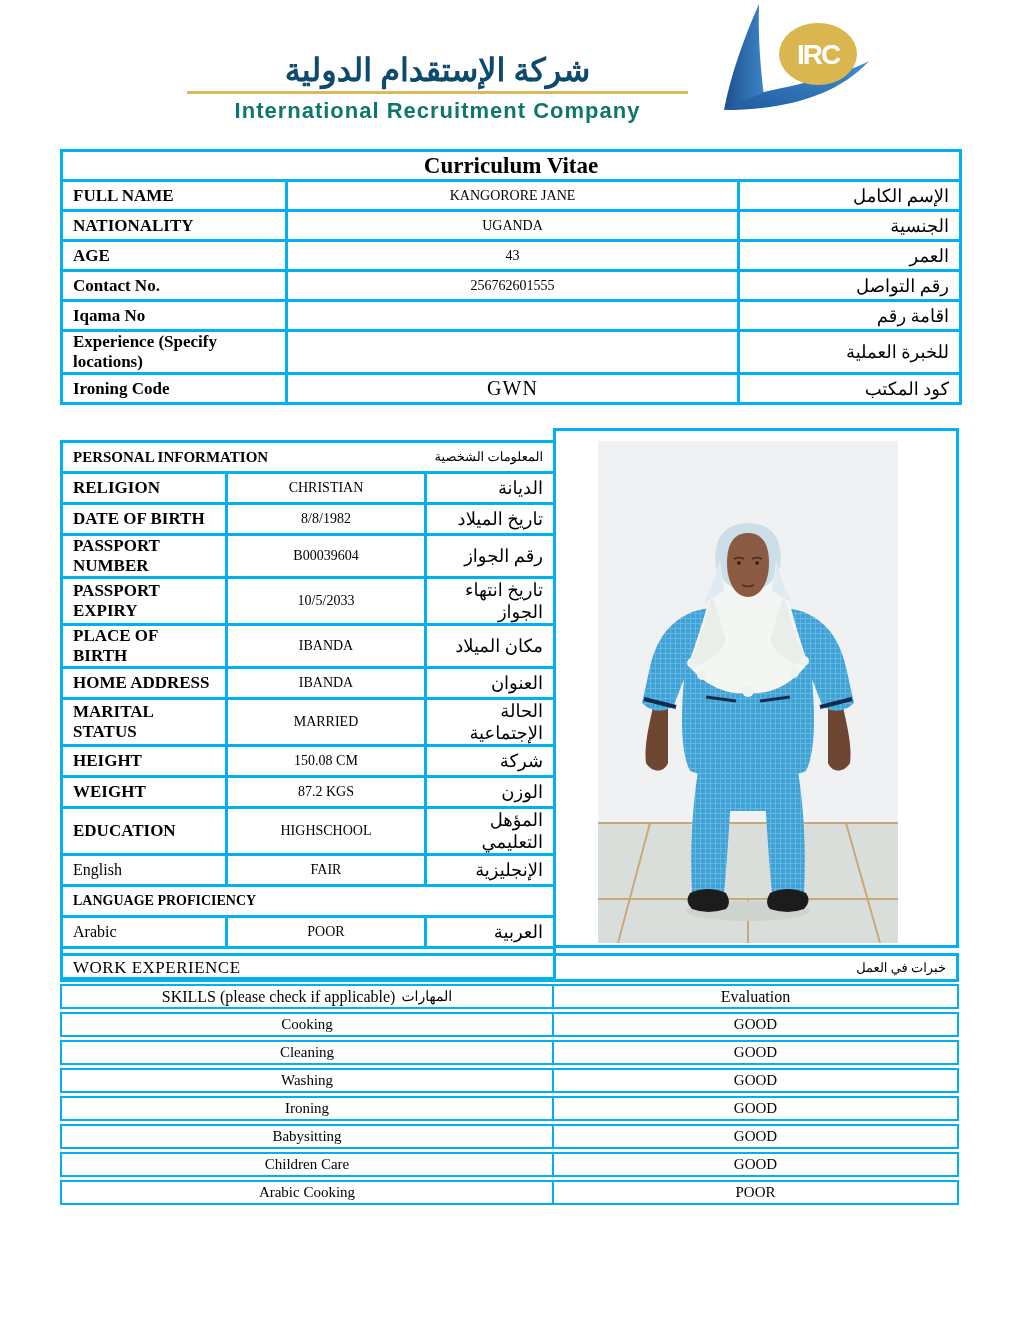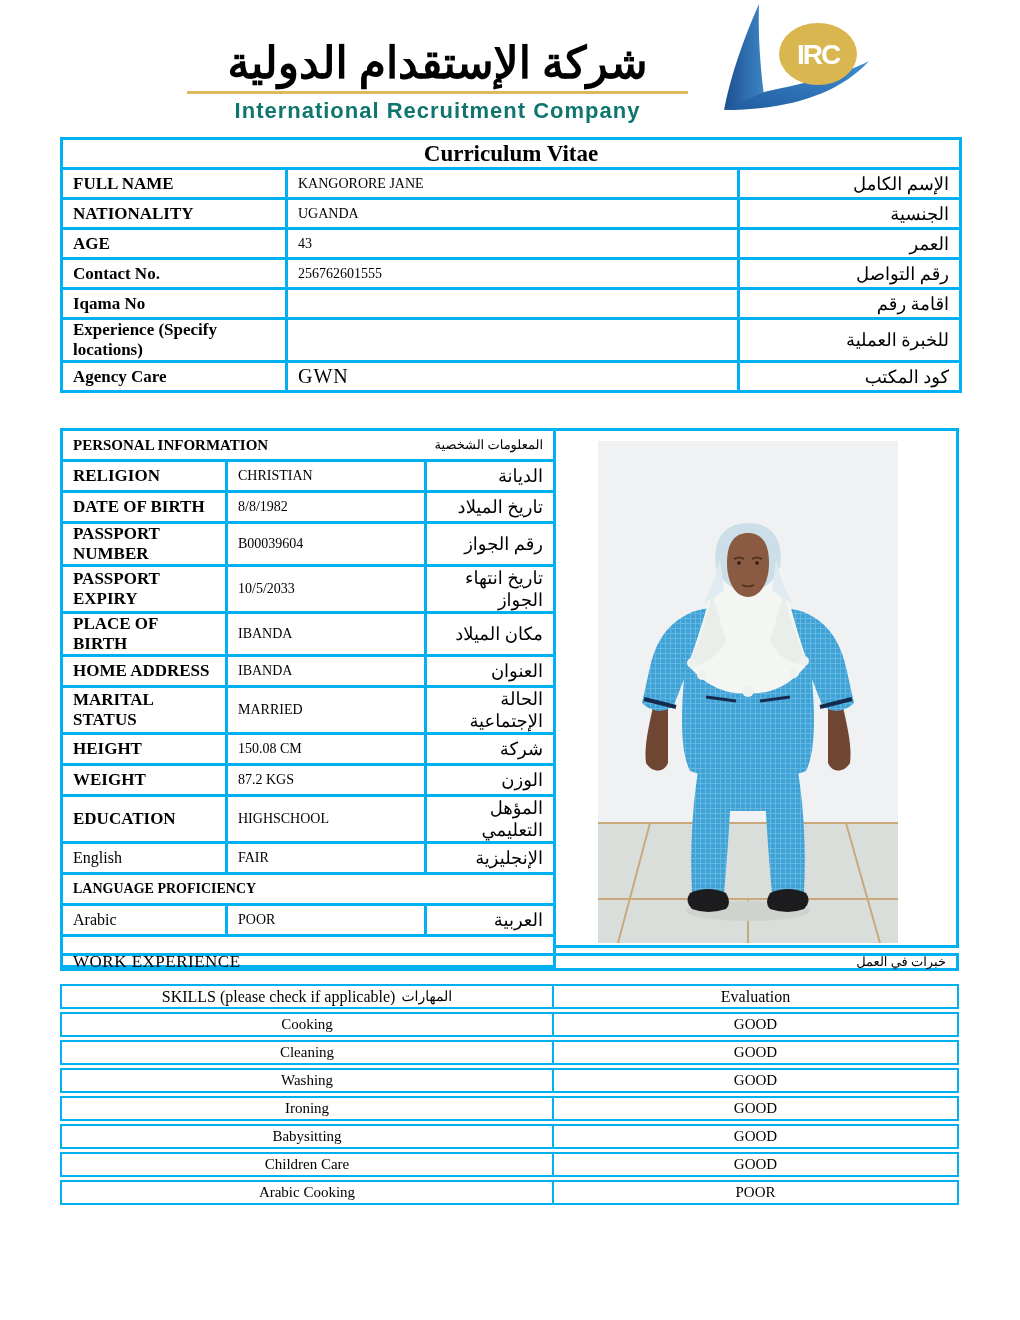--- a/index.html
+++ b/index.html
@@ -6,31 +6,31 @@
   body { background:#ffffff; }
   .page {
     position:relative; width:1020px; height:1320px; background:#ffffff;
     font-family:"Liberation Serif", serif; color:#000; overflow:hidden;
   }
 
   
   .logo { position:absolute; left:185px; top:6px; width:690px; height:120px;
           display:flex; align-items:flex-end; }
   .logo-text { width:505px; text-align:center; padding-bottom:2px; }
-  .logo-ar { font-size:44px; font-weight:bold; color:#000000; line-height:1.1; direction:rtl; }
+  .logo-ar { font-size:32px; font-weight:bold; color:#0c4a6e; line-height:1.1; direction:rtl; }
   .logo-rule { height:3px; background:#dcb85e; margin:3px 2px 4px 2px; }
   .logo-en { font-size:22px; font-weight:bold; color:#0f766e; letter-spacing:1px;
              font-family:"Liberation Sans", sans-serif; }
   .logo-mark { margin-left:12px; }
 
   
-  table { border-collapse:collapse; table-layout:fixed; position:absolute; }
+  table { border-collapse:collapse; table-layout:fixed; position:absolute;margin-top:12px; }
   td { border:3px solid #00b0f0; padding:0 10px; overflow:hidden; vertical-align:middle; }
   .lbl { font-weight:bold; font-size:17px; text-align:left; }
-  .val { text-align:left; font-size:14px; }
+  .val { text-align:center; font-size:14px; }
   .ara { text-align:right; font-size:18px; direction:rtl; }
 
   
   #top-table { left:60px; top:137px; width:899px; }
   #top-table td { height:30px; }
   td.cv-title { height:48px; text-align:center; font-size:23px; font-weight:bold; }
   .val-big { font-size:20px; font-weight:normal; letter-spacing:1px; }
 
   
   #pi-table { left:60px; top:428px; width:493px; }
@@ -42,21 +42,21 @@
   td.lang-head { font-weight:bold; font-size:14px; }
   .lang-lbl { font-size:16px; font-weight:normal; }
   td.pi-empty { height:82px; }
 
   
   .photo-box { position:absolute; left:553px; top:428px; width:406px; height:520px;
                border:3px solid #00b0f0; }
   .photo-box svg { position:absolute; left:42px; top:10px; }
 
   
-  .work-bar { position:absolute; left:60px; top:953px; width:899px; height:18px;
+  .work-bar { position:absolute; left:60px; top:953px; width:899px; height:29px;
               border:3px solid #00b0f0; display:flex; align-items:center;
               justify-content:space-between; padding:0 10px; }
   .work-en { font-size:17px; letter-spacing:0.5px; }
   .work-ar { font-size:13px; direction:rtl; }
 
   
   .skills { position:absolute; left:60px; top:984px; width:899px; }
   .skill-row { display:flex; border:2px solid #00b0f0; height:25px; margin-bottom:3px;
                align-items:stretch; }
   .skill-left { width:492px; border-right:2px solid #00b0f0; display:flex;
@@ -130,21 +130,21 @@
       <td class="lbl">Iqama No</td>
       <td class="val"></td>
       <td class="ara">اقامة رقم</td>
     </tr>
     <tr>
       <td class="lbl">Experience (Specify locations)</td>
       <td class="val"></td>
       <td class="ara">للخبرة العملية</td>
     </tr>
     <tr>
-      <td class="lbl">Agency Care</td>
+      <td class="lbl">Ironing Code</td>
       <td class="val val-big">GWN</td>
       <td class="ara">كود المكتب</td>
     </tr>
   </tbody>
     </table>
 
   <table id="pi-table">
     <colgroup>
         <col style="width:165px">
         <col style="width:199px">

